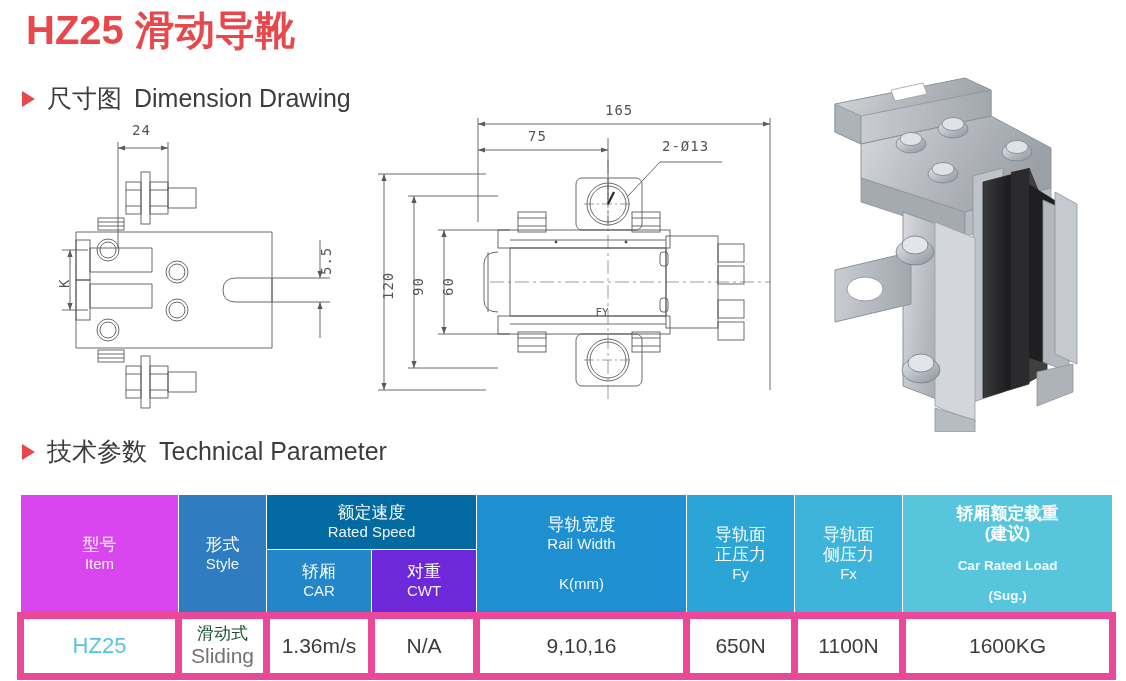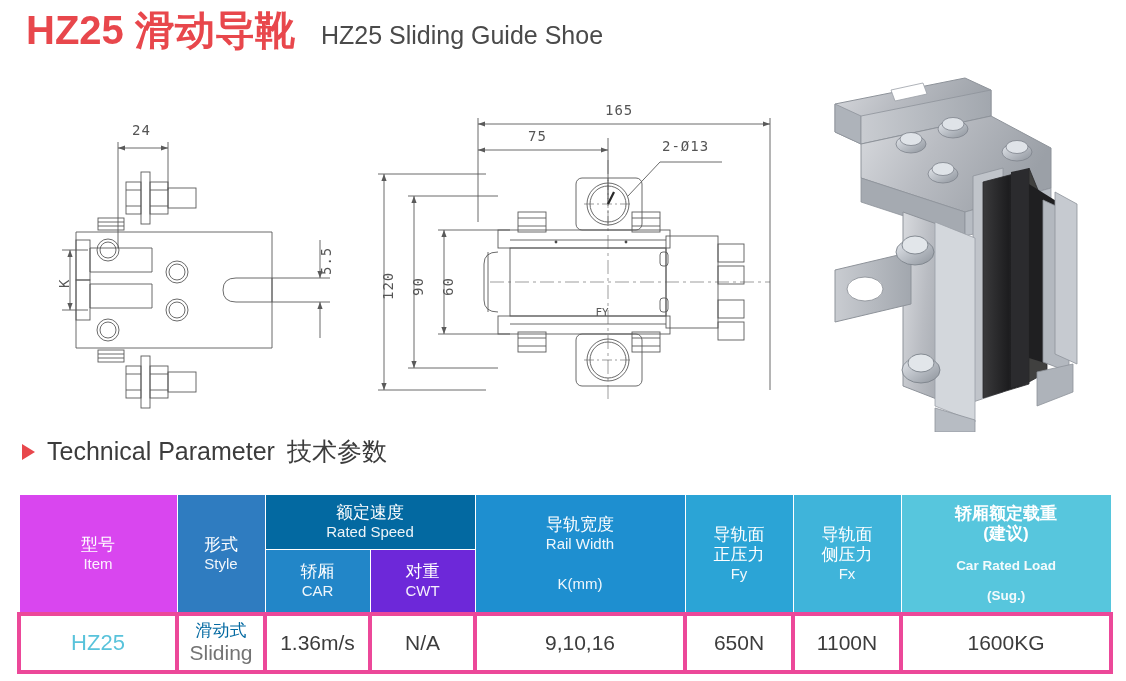--- a/index.html
+++ b/index.html
@@ -70,26 +70,26 @@
   }
   .h-cn{font-size:17px;display:block;}
   .h-en{font-size:15px;display:block;opacity:.93;}
   .h-en-sm{font-size:13.5px;display:block;opacity:.93;margin-top:14px;}
   .thead .r1{height:54px;}
   .thead .r2{height:62px;}
   .thead .tall{height:116px;}
 
   .tbody td{
     background:#ffffff;
-    border:4px solid #ec4899;
+    border:7px solid #ec4899;
     height:54px;
     font-size:21px;color:#3c3c3c;
   }
   .tbody .model{color:#59c3db;font-size:22px;}
-  .cell-cn{font-size:17px;display:block;color:#0369a1;line-height:1.15;}
+  .cell-cn{font-size:17px;display:block;color:#14532d;line-height:1.15;}
   .cell-en{font-size:21px;display:block;color:#737373;line-height:1.15;}
 
   
   .g1{background:#d946ef;}
   .g2{background:#2f7cc0;}
   .g3{background:#2286c8;}
   .g4{background:#1e8fd0;}
   .g5{background:#2ba4d6;}
   .g6{background:#3fb4da;}
   .g7{background:#57c6dd;font-weight:bold;}
@@ -99,23 +99,27 @@
   
   .photo{position:absolute;left:815px;top:72px;width:300px;height:360px;}
 </style>
 </head>
 <body>
 
 <div class="page">
 
   <div class="title-row">
     <span class="title-cn">HZ25 滑动导靴</span>
-    <span class="title-en">HZ25 Sliding Guide Shoe</span>
-  </div>
-
+  </div>
+
+  <div class="section" id="sec-dim">
+    <span class="sec-bullet"></span>
+    <span class="sec-text">尺寸图</span>
+    <span class="sec-text">Dimension Drawing</span>
+  </div>
 
   <div class="draw" style="left:40px;top:120px;width:320px;height:290px;">
     <svg width="320" height="290" viewBox="0 0 320 290">
       <g fill="none" stroke="#5a5a5a" stroke-width="0.9">
 
         <line x1="78" y1="22" x2="78" y2="128"></line>
         <line x1="128" y1="22" x2="128" y2="70"></line>
         <line x1="78" y1="28" x2="128" y2="28"></line>
         <path d="M78 28 l7 -2.6 v5.2 z" fill="#5a5a5a" stroke="none"></path>
         <path d="M128 28 l-7 -2.6 v5.2 z" fill="#5a5a5a" stroke="none"></path>
@@ -344,22 +348,22 @@
         <ellipse cx="106" cy="298" rx="19" ry="13" fill="url(#blt)"></ellipse>
         <ellipse cx="106" cy="291" rx="13" ry="9" fill="#e2e6ea"></ellipse>
       </g>
 
       <path d="M120 336 L160 348 L160 360 L120 360 Z" fill="#b7bcc3" stroke="#8e939a" stroke-width="0.8"></path>
     </svg>
   </div>
 
   <div class="section" id="sec-tech">
     <span class="sec-bullet"></span>
+    <span class="sec-text">技术参数</span>
     <span class="sec-text">Technical Parameter</span>
-    <span class="sec-text">技术参数</span>
   </div>
 
   <table class="tbl">
     <colgroup>
       <col style="width:158px">
         <col style="width:88px">
         <col style="width:105px">
       <col style="width:105px">
         <col style="width:210px">
         <col style="width:108px">

